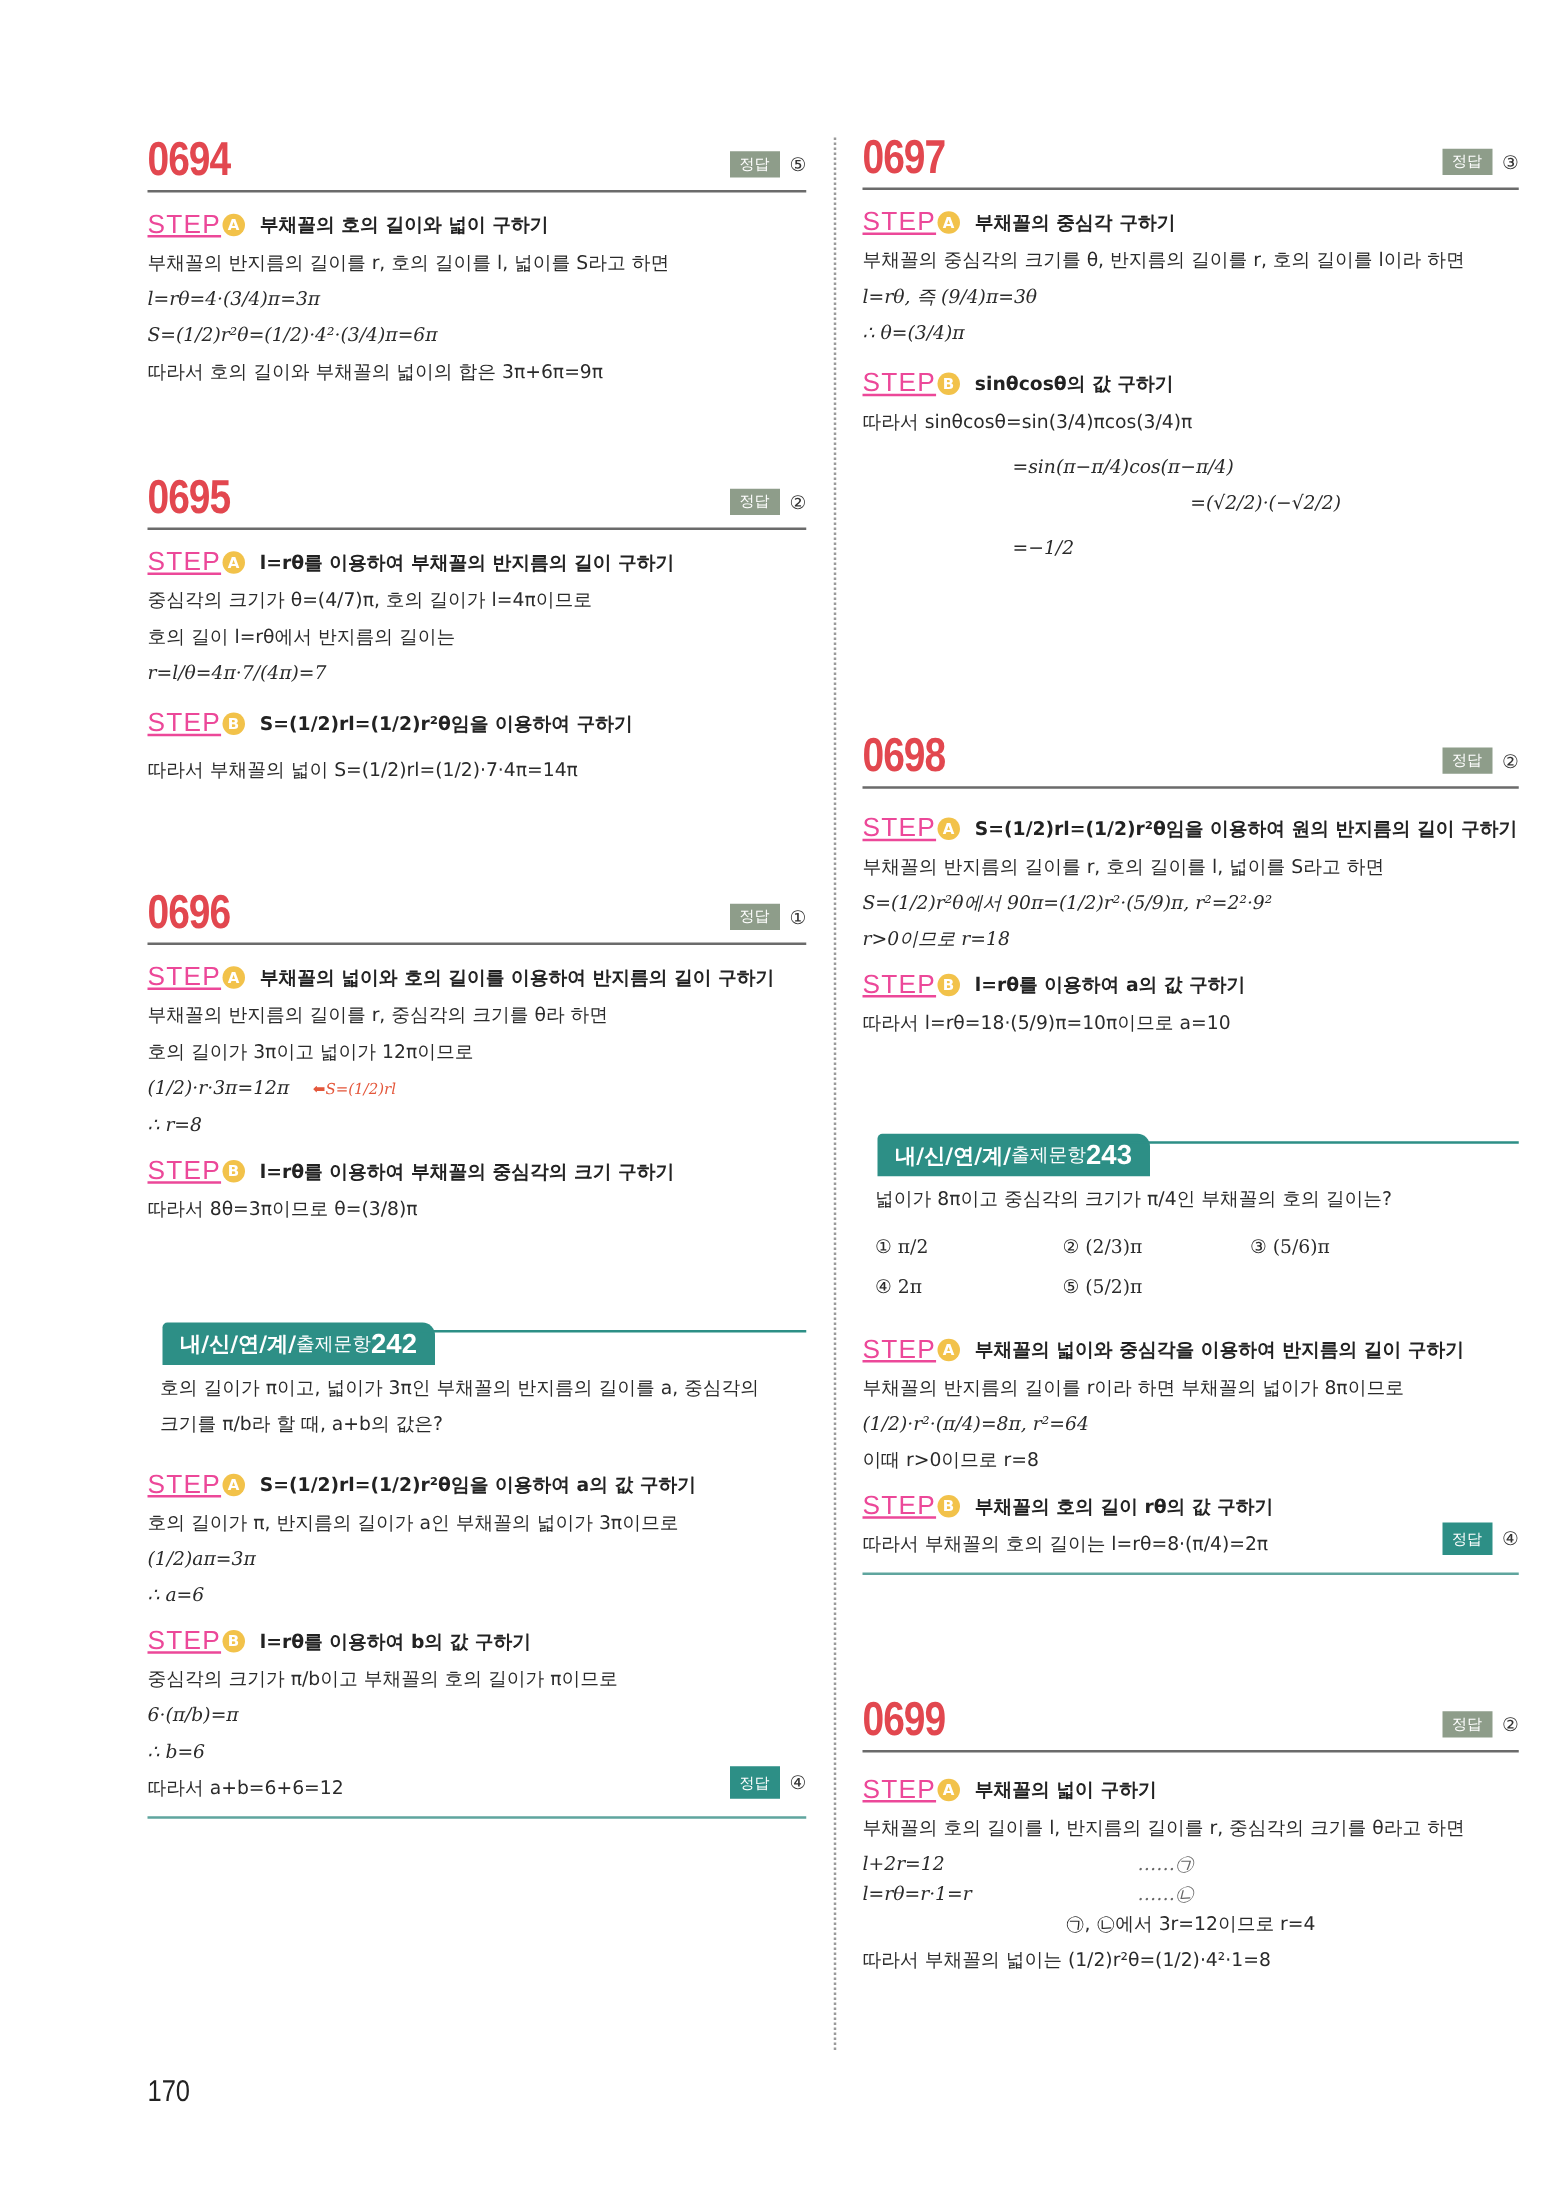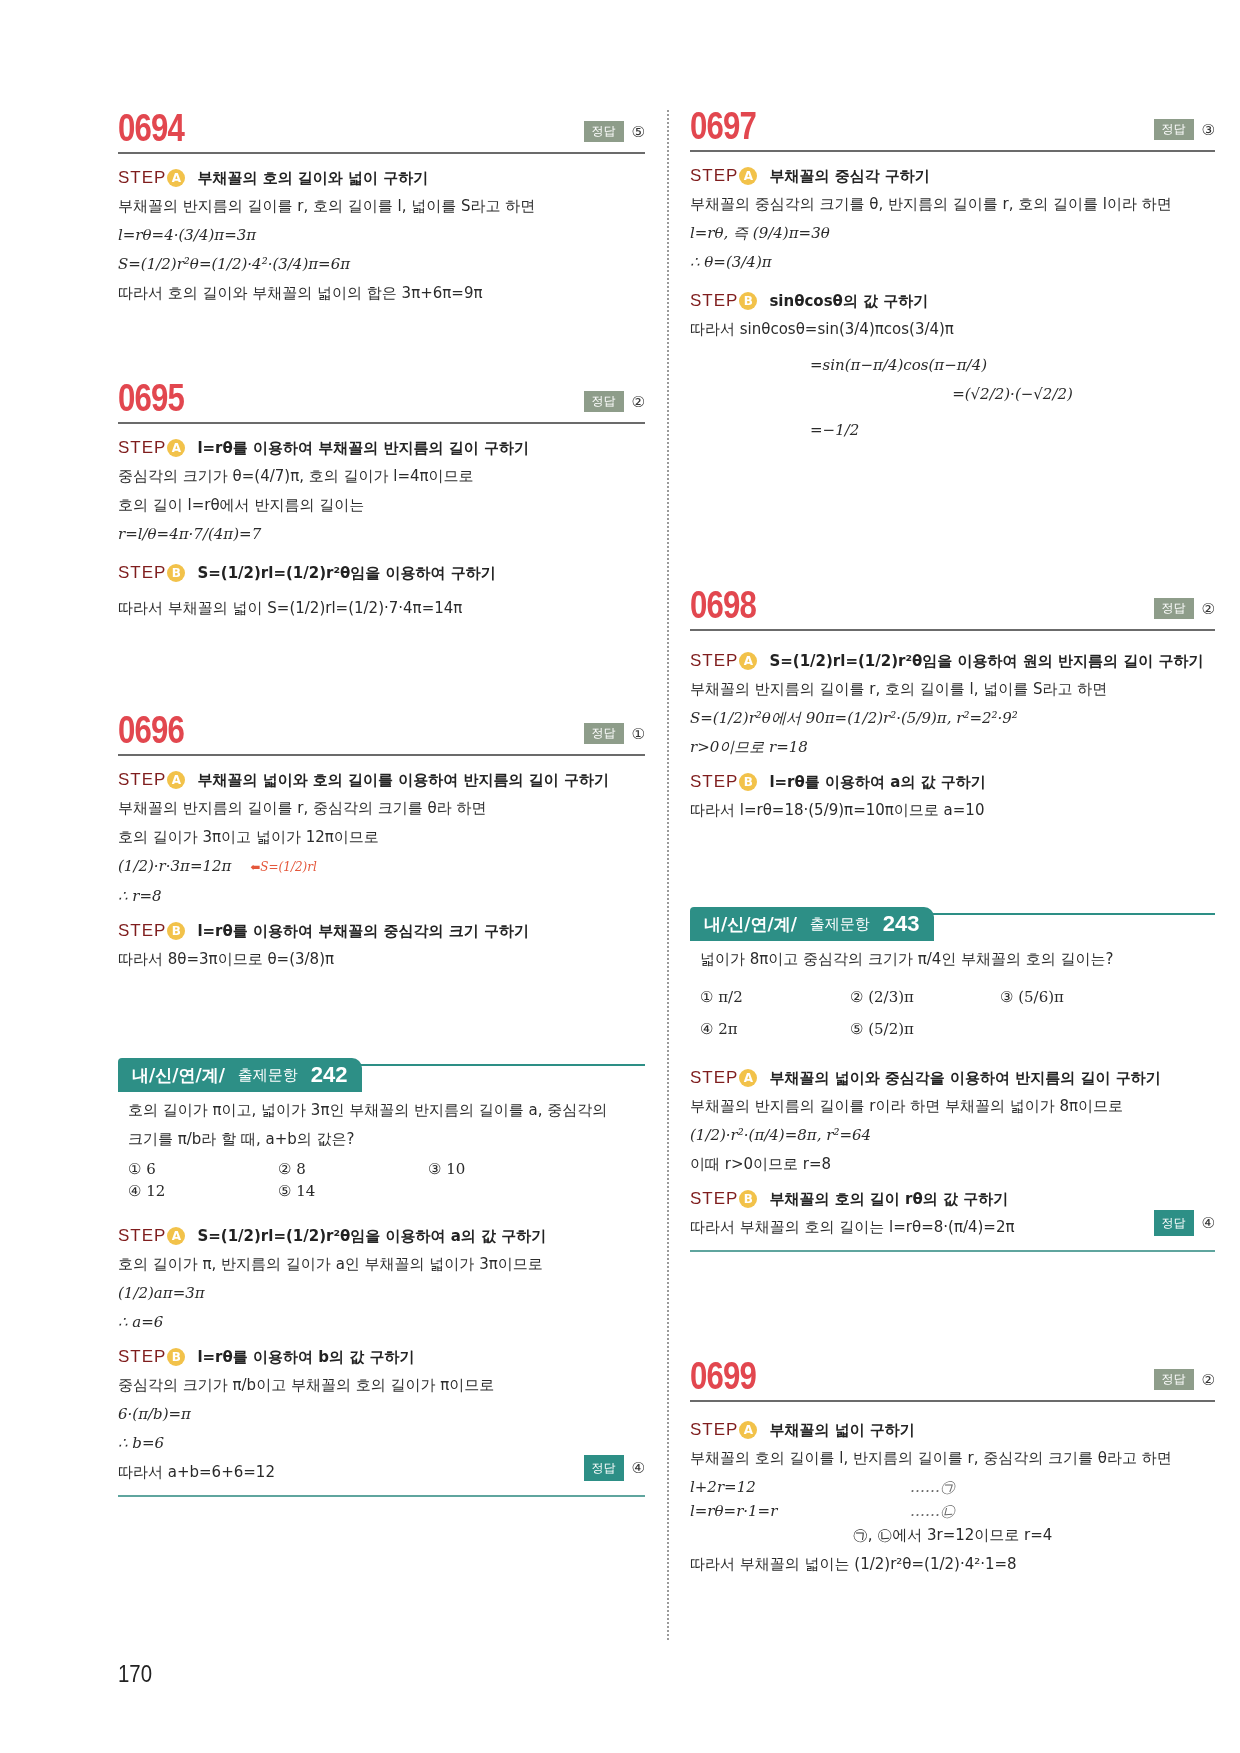--- a/index.html
+++ b/index.html
@@ -11,32 +11,32 @@
   .divider { position:absolute; left:667px; top:110px; height:1530px; border-left:2px dotted #9a9a9a; }
   .prob { position:absolute; left:0; right:0; }
   .prob-head { position:relative; height:44px; border-bottom:2px solid #6b6b6b; }
   .prob-num { position:absolute; left:0; bottom:2px; font-family:"Liberation Sans", sans-serif;
               font-weight:bold; font-size:38px; color:#e2474f; letter-spacing:-1px; transform:scaleX(0.82); transform-origin:left bottom; }
   .ans { position:absolute; right:0; bottom:10px; display:flex; align-items:center; gap:8px; }
   .ans-badge { background:#8e9d8a; color:#fff; font-size:12px; border-radius:0; padding:2px 8px; }
   .ans-badge.teal { background:#2d8f86; }
   .ans-num { font-size:15px; color:#333; }
   .step { display:flex; align-items:center; margin-top:14px; font-size:15px; font-weight:bold; color:#222; }
-  .step-word { font-family:"Liberation Sans", sans-serif; font-weight:normal; color:#7f1d1d; font-size:17px; letter-spacing:1px; }
+  .step-word { font-family:"Liberation Sans", sans-serif; font-weight:normal; color:#ec4899; font-size:21px; letter-spacing:1px;text-decoration:underline; }
   .step-badge { display:inline-flex; align-items:center; justify-content:center; width:18px; height:18px;
                 border-radius:50%; background:#f2c24a; color:#fff; font-size:12px; font-weight:bold; margin-left:1px; margin-right:12px; }
   .line { font-size:15px; line-height:22px; margin-top:7px; color:#2a2a2a; white-space:nowrap; }
   .math { font-family:"DejaVu Serif", serif; font-style:italic; }
   .indent { padding-left:120px; }
   .pad { padding-left:10px; }
   .side-note { color:#e4573b; font-size:12px; margin-left:14px; font-family:"DejaVu Serif", serif; }
   .mark { color:#666; margin-left:0; }
   .nsl-head { position:relative; height:34px; }
-  .nsl-tab { position:absolute; left:0; top:0; background:#2d8f86; color:#fff; border-radius:4px 10px 0 0;
-             padding:5px 14px; font-size:17px; font-weight:bold; height:24px; display:flex; align-items:center; gap:13px;text-align:center; }
+  .nsl-tab { position:absolute; left:12px; top:0; background:#2d8f86; color:#fff; border-radius:4px 10px 0 0;
+             padding:5px 14px; font-size:17px; font-weight:bold; height:24px; display:flex; align-items:center; gap:0;text-align:center; }
   .nsl-tab .num { font-family:"Liberation Sans", sans-serif; font-size:22px; }
   .nsl-tab .sub { font-weight:normal; font-size:15px; }
   .nsl-rule { position:absolute; left:200px; right:0; top:6px; border-top:2px solid #2d8f86; }
   .choices { display:grid; grid-template-columns:150px 150px 150px; row-gap:4px; margin-top:10px; padding-left:10px; font-size:15px; font-family:"DejaVu Serif", serif; }
   .end-rule { border-top:2px solid #5fa59e; margin-top:12px; }
   .page-num { position:absolute; left:118px; top:1660px; font-family:"Liberation Sans", sans-serif; font-size:24px; color:#222; transform:scaleX(0.85); transform-origin:left; }
 </style>
 </head>
 <body>
 
@@ -117,27 +117,20 @@
     <div class="nsl-head">
       <div class="nsl-tab">
         <span>내/신/연/계/</span>
         <span class="sub">출제문항</span>
         <span class="num">242</span>
       </div>
       <div class="nsl-rule"></div>
     </div>
     <div class="line pad">호의 길이가 π이고, 넓이가 3π인 부채꼴의 반지름의 길이를 a, 중심각의</div>
     <div class="line pad">크기를 π/b라 할 때, a+b의 값은?</div>
-    <div class="choices">
-      <span>① 6</span>
-      <span>② 8</span>
-      <span>③ 10</span>
-      <span>④ 12</span>
-      <span>⑤ 14</span>
-    </div>
     <div class="step" style="margin-top:26px;">
       <span class="step-word">STEP</span>
         <span class="step-badge">A</span>
       <span>S=(1/2)rl=(1/2)r²θ임을 이용하여 a의 값 구하기</span>
     </div>
     <div class="line">호의 길이가 π, 반지름의 길이가 a인 부채꼴의 넓이가 3π이므로</div>
     <div class="line math">(1/2)aπ=3π</div>
     <div class="line math">∴ a=6</div>
     <div class="step">
       <span class="step-word">STEP</span>

